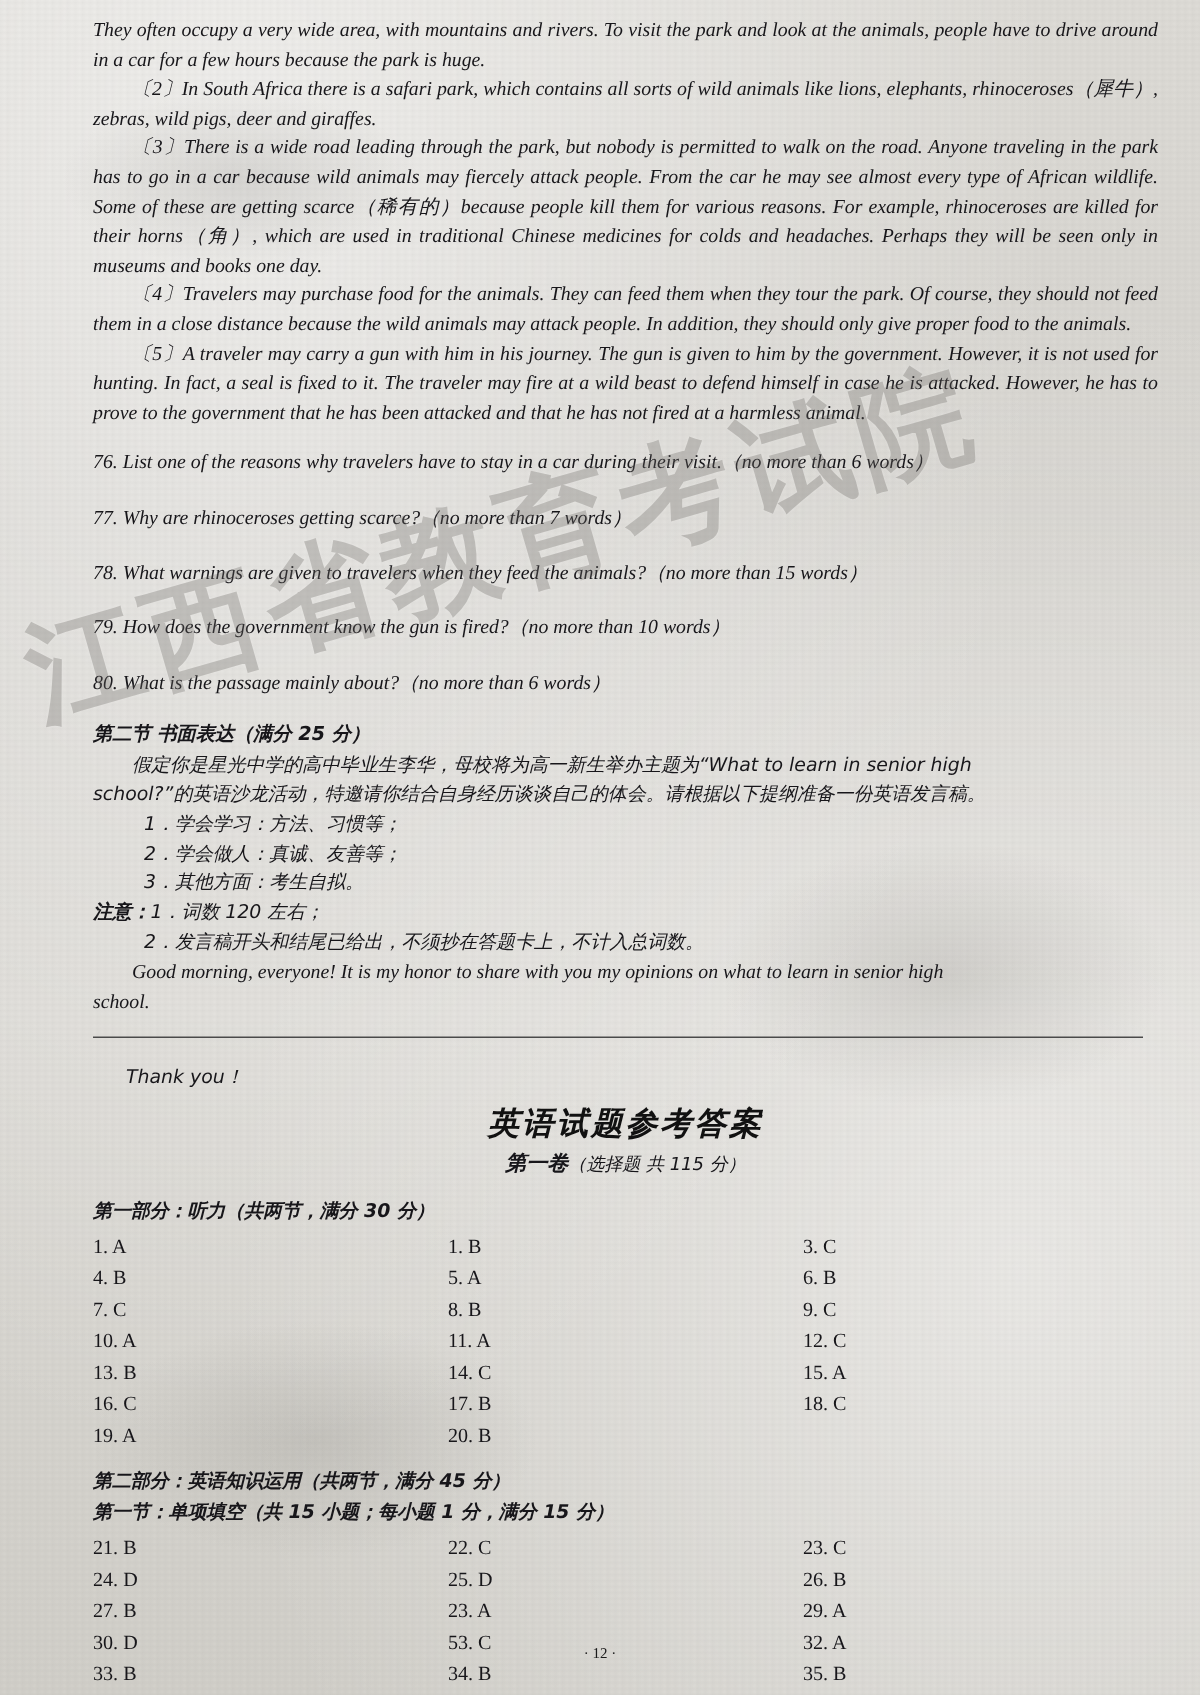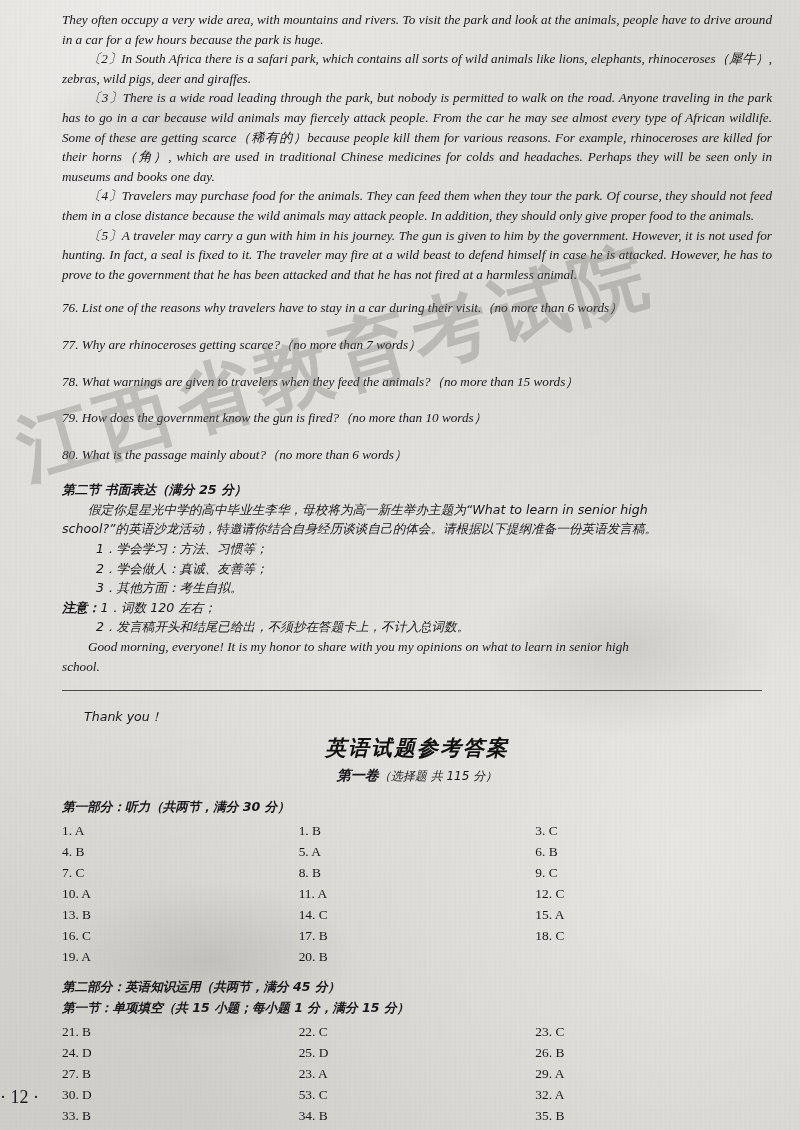--- a/index.html
+++ b/index.html
@@ -74,21 +74,22 @@
     grid-template-columns:repeat(3,1fr);
     margin-top:3px;
     font-family:"Liberation Serif", serif;
     font-size:13.4px;
     line-height:21px;
   }
   .ans-grid div{white-space:nowrap;}
   .footer-page{
     position:absolute;
     left:0;right:0;bottom:22px;
-    font-size:18px;
+    text-align:center;
+    font-size:10px;
     color:#1a1a1a;
     font-family:"Liberation Serif", serif;
   }
   
   .wm{
     position:absolute;
     left:30px;top:300px;
     width:760px;height:560px;
     pointer-events:none;
     transform:rotate(-16deg);

